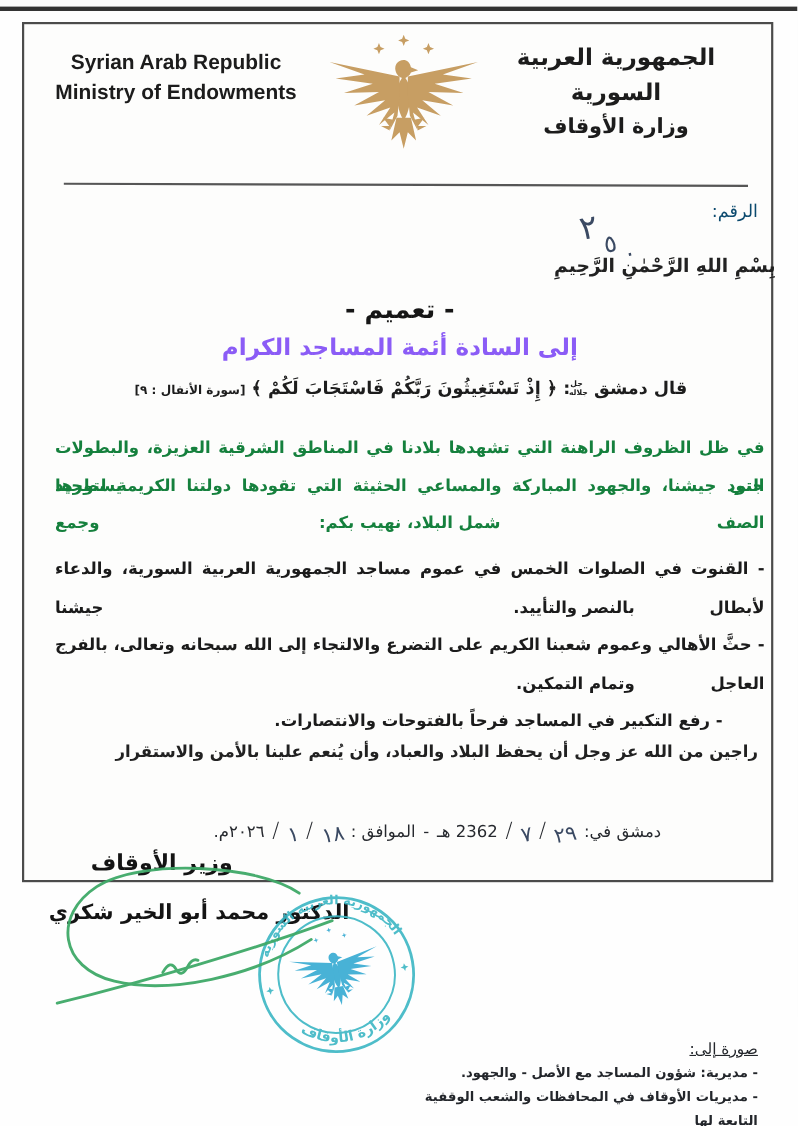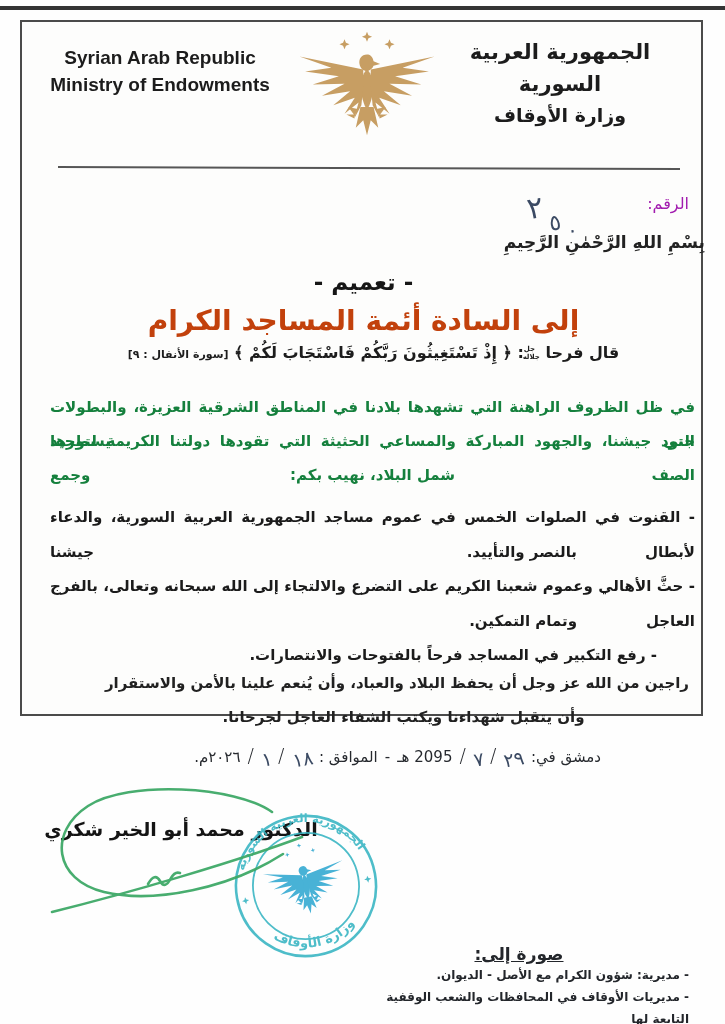--- a/index.html
+++ b/index.html
@@ -2,40 +2,40 @@
 <html lang="ar"><head>
 <meta charset="utf-8">
 <style>
   html,body{margin:0;padding:0;}
   body{
     width:725px;height:1024px;position:relative;background:#fefefe;
     font-family:"DejaVu Sans",sans-serif;color:#212121;overflow:hidden;
   }
   .scan-strip{position:absolute;left:0;top:6px;width:725px;height:4px;background:#343434;}
   .page{
-    position:absolute;left:20px;top:20px;width:683px;height:696px;
+    position:absolute;left:20px;top:20px;width:683px;height:782px;
     border:2px solid #4b4b4b;background:#fdfdfc;box-sizing:border-box;
   }
   .abs{position:absolute;}
   
   .hdr-en{left:18px;top:22px;width:240px;text-align:center;
     font-family:"Liberation Sans",sans-serif;font-weight:bold;font-size:19px;line-height:27px;color:#1c1c1c;}
   .hdr-ar{right:12px;top:14px;width:258px;text-align:center;direction:rtl;font-weight:bold;color:#1c1c1c;}
   .hdr-ar .l1{font-size:21px;line-height:32px;}
   .hdr-ar .l2{font-size:19px;line-height:30px;}
   .emblem{left:270px;top:6px;}
   .divider{left:36px;top:145px;width:622px;height:2px;background:#565656;transform:rotate(0.18deg);}
   
-  .ref-label{right:12px;top:172px;font-size:16px;direction:rtl;color:#a21caf;text-align:center;}
+  .ref-label{right:12px;top:160px;font-size:16px;direction:rtl;color:#0c4a6e;text-align:center;}
   .hw{color:#3b4a63;font-weight:400;}
   .hw-digit{position:absolute;transform:rotate(-10deg);}
   
   .basmala{left:0;top:210px;width:683px;text-align:right;direction:rtl;font-size:17px;font-weight:600;color:#222;}
   .doc-title{left:0;top:247px;width:683px;text-align:center;direction:rtl;font-size:23px;font-weight:bold;color:#161616;}
-  .addressee{left:0;top:282px;width:683px;text-align:center;direction:rtl;font-size:28px;font-weight:bold;color:#c2410c;}
+  .addressee{left:0;top:282px;width:683px;text-align:center;direction:rtl;font-size:21px;font-weight:bold;color:#8b5cf6;}
   .verse-row{left:0;top:321px;width:683px;text-align:center;direction:rtl;font-size:16px;font-weight:bold;color:#1d1d1d;}
   .verse-row .honor{display:inline-block;width:16px;font-size:7px;line-height:1.05;vertical-align:middle;text-align:left;}
   .verse-row .cite{font-size:11px;font-weight:bold;padding-left:20px;}
   
   .par{left:28px;top:368px;width:645px;direction:rtl;font-size:15px;font-weight:bold;color:#15803d;}
   .par .ln,.bl .ln{height:34px;line-height:34px;overflow:visible;white-space:nowrap;}
   .just{text-align:justify;text-align-last:justify;white-space:normal!important;}
   .endl{text-align:center;}
   .bl{left:28px;top:478px;width:645px;direction:rtl;font-size:15px;font-weight:bold;color:#1b1b1b;}
   .bl .ln{height:34.5px;line-height:34.5px;}
@@ -47,21 +47,21 @@
   .date-row{top:722px;right:100px;direction:rtl;display:inline-flex;align-items:baseline;gap:7px;font-size:15px;color:#26292e;}
   .date-row .sep{font-size:19px;font-weight:300;}
   .date-row .hwd{display:inline-block;font-size:19px;transform:rotate(-10deg) translateY(4px);}
   
   .min-title{left:50px;top:750px;width:150px;text-align:center;direction:rtl;font-size:20px;font-weight:bold;color:#141414;}
   .min-name{left:18px;top:796px;width:282px;text-align:center;direction:rtl;font-size:19px;font-weight:bold;color:#141414;}
   .stamp-svg{left:158px;top:738px;z-index:2;opacity:.9;}
   .sig-svg{left:18px;top:762px;z-index:3;}
   
   .footer{right:12px;top:922px;width:340px;direction:rtl;text-align:right;color:#23262b;}
-  .footer .fh{font-size:17px;font-weight:bold;text-decoration:underline;line-height:20px;text-align:center;}
+  .footer .fh{font-size:14px;font-weight:normal;text-decoration:underline;line-height:20px;}
   .footer .fi{font-size:12px;font-weight:600;line-height:22px;}
 </style>
 </head>
 <body>
 
 <svg width="0" height="0" style="position:absolute">
   <defs>
     <path id="star4" d="M0,-6 L1.7,-1.7 L6,0 L1.7,1.7 L0,6 L-1.7,1.7 L-6,0 L-1.7,-1.7 Z"></path>
     <g id="eagle">
       <path d="M80,16 C74,16 71,21 72,26 C73,31 76,33 80,34 C83,33 86,31 87,28 L94,26 L87,23 C86,18 83,16 80,16 Z"></path>
@@ -103,59 +103,59 @@
   <div class="abs ref-label">الرقم:</div>
   <span class="hw hw-digit" style="left:505px;top:168px;font-size:30px;">٢</span>
   <span class="hw hw-digit" style="left:527px;top:188px;font-size:22px;">٥</span>
   <span class="hw hw-digit" style="left:545px;top:196px;font-size:20px;">٠</span>
 
   <div class="abs basmala">بِسْمِ اللهِ الرَّحْمٰنِ الرَّحِيمِ</div>
   <div class="abs doc-title">- تعميم -</div>
   <div class="abs addressee">إلى السادة أئمة المساجد الكرام</div>
 
   <div class="abs verse-row">
-    <span>قال فرحا</span>
+    <span>قال دمشق</span>
     <span class="honor">جل جلاله</span><span>:</span>
     <span>﴿ إِذْ تَسْتَغِيثُونَ رَبَّكُمْ فَاسْتَجَابَ لَكُمْ ﴾</span>
     <span class="cite">[سورة الأنفال : ٩]</span>
   </div>
 
   <div class="abs par">
     <div class="ln just">في ظل الظروف الراهنة التي تشهدها بلادنا في المناطق الشرقية العزيزة، والبطولات التي يسطرها</div>
     <div class="ln just">جنود جيشنا، والجهود المباركة والمساعي الحثيثة التي تقودها دولتنا الكريمة لتوحيد الصف وجمع</div>
     <div class="ln endl">شمل البلاد، نهيب بكم:</div>
   </div>
 
   <div class="abs bl">
     <div class="ln just">- القنوت في الصلوات الخمس في عموم مساجد الجمهورية العربية السورية، والدعاء لأبطال جيشنا</div>
     <div class="ln cont">بالنصر والتأييد.</div>
     <div class="ln just">- حثَّ الأهالي وعموم شعبنا الكريم على التضرع والالتجاء إلى الله سبحانه وتعالى، بالفرج العاجل</div>
     <div class="ln cont">وتمام التمكين.</div>
     <div class="ln b3">- رفع التكبير في المساجد فرحاً بالفتوحات والانتصارات.</div>
   </div>
 
   <div class="abs closing1">راجين من الله عز وجل أن يحفظ البلاد والعباد، وأن يُنعم علينا بالأمن والاستقرار</div>
-  <div class="abs closing2">وأن يتقبل شهداءنا ويكتب الشفاء العاجل لجرحانا.</div>
 
   <div class="abs date-row">
     <span>دمشق في:</span>
     <span class="hw hwd">٢٩</span>
     <span class="sep">/</span>
     <span class="hw hwd">٧</span>
     <span class="sep">/</span>
-    <span>2095 هـ</span>
+    <span>2362 هـ</span>
     <span>-</span>
     <span>الموافق :</span>
     <span class="hw hwd">١٨</span>
     <span class="sep">/</span>
     <span class="hw hwd">١</span>
     <span class="sep">/</span>
     <span>٢٠٢٦م.</span>
   </div>
 
+  <div class="abs min-title">وزير الأوقاف</div>
   <div class="abs min-name">الدكتور محمد أبو الخير شكري</div>
 
   <svg class="abs stamp-svg" width="252" height="252" viewBox="-126 -126 252 252">
     <g transform="rotate(-10)">
       <circle r="70" fill="none" stroke="#3bb6c4" stroke-width="2.6"></circle>
       <circle r="53" fill="none" stroke="#3bb6c4" stroke-width="1.8"></circle>
       <path id="arcTop" d="M -58 27 A 64 64 0 1 1 58 27" fill="none"></path>
       <path id="arcBot" d="M -56 26 A 62 62 0 0 0 56 26" fill="none"></path>
       <text font-size="11.5" font-weight="bold" fill="#3bb6c4" letter-spacing="1.2">
         <textPath href="#arcTop" xlink:href="#arcTop" startOffset="50%" text-anchor="middle">الجمهورية العربية السورية</textPath>
@@ -177,17 +177,17 @@
   <svg class="abs sig-svg" width="300" height="165" viewBox="0 0 300 165">
     <g fill="none" stroke="#3fa968" stroke-width="2.6" stroke-linecap="round" opacity="0.95">
       <path d="M 232 28 C 196 2, 88 -4, 48 22 C 8 48, 14 96, 64 108 C 114 120, 190 104, 243 70"></path>
       <path d="M 12 128 C 85 110, 195 78, 262 53"></path>
       <path d="M 108 100 q 7 -12 12 -3 q 5 9 11 -3 q 4 -7 9 -5"></path>
     </g>
   </svg>
 
   <div class="abs footer">
     <div class="fh">صورة إلى:</div>
-    <div class="fi">- مديرية: شؤون الكرام مع الأصل - الديوان.</div>
+    <div class="fi">- مديرية: شؤون المساجد مع الأصل - والجهود.</div>
     <div class="fi">- مديريات الأوقاف في المحافظات والشعب الوقفية التابعة لها</div>
   </div>
 
 </div>
 
 </body></html>

